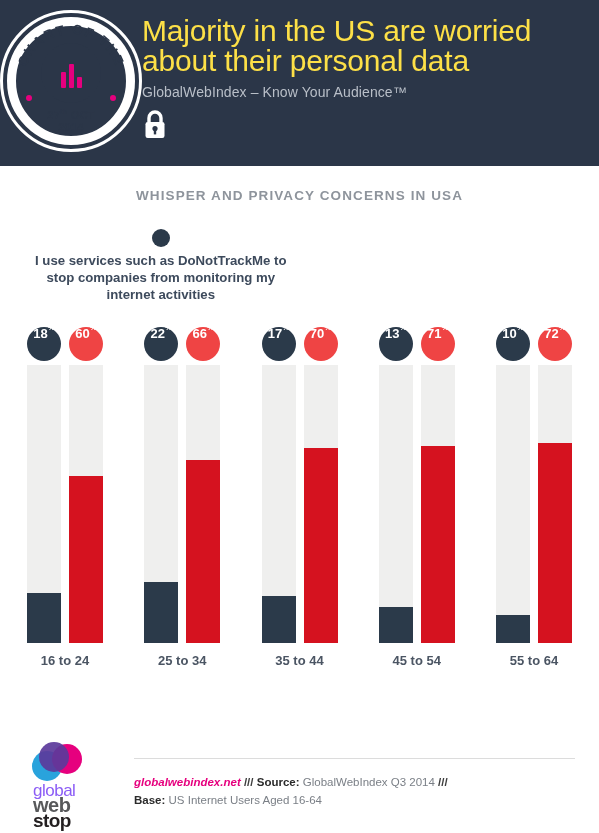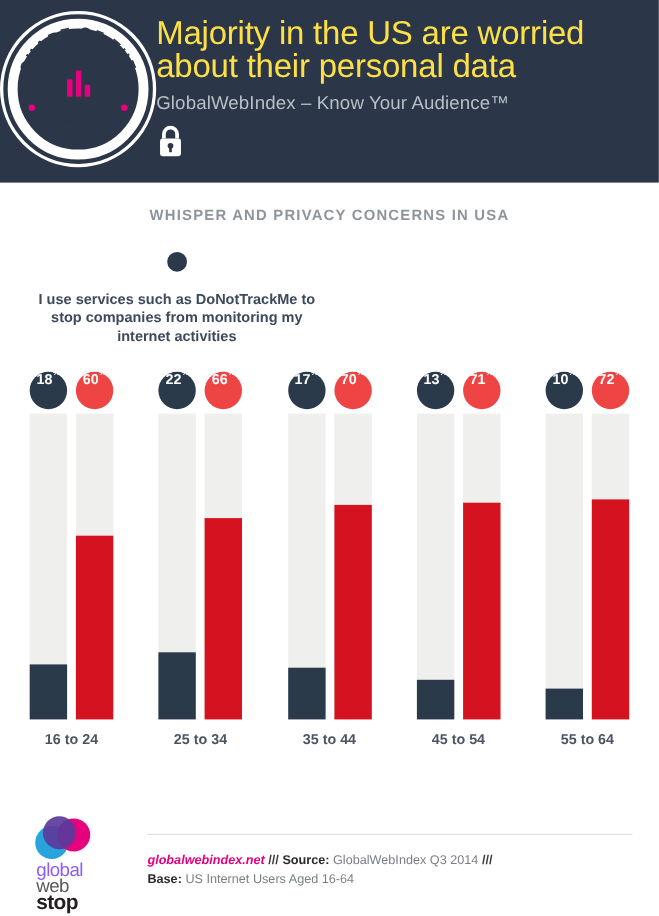--- a/index.html
+++ b/index.html
@@ -78,21 +78,21 @@
   .header-text { padding-top: 16px; }
   .header-title {
     color: #fde047;
     font-size: 30px;
     line-height: 30px;
     font-weight: normal;
     letter-spacing: -0.2px;
   }
   .header-sub {
     color: #b9bfc8;
-    font-size: 17px;
+    font-size: 14px;
     margin-top: 8px;
     letter-spacing: 0.1px;
   }
   .lock-icon { margin-top: 9px; }
 
   
   .main { position: relative; padding-top: 22px; }
   .section-title {
     text-align: center;
     color: #8e949c;
@@ -102,21 +102,21 @@
   }
 
   .legend {
     display: flex;
     margin-top: 26px;
     padding: 0 22px;
   }
   .legend-col { width: 50%; text-align: center; }
   .legend-dot { width: 18px; height: 18px; border-radius: 50%; margin: 0 auto; }
   .legend-label {
-    margin-top: 16px;
+    margin-top: 5px;
     color: #3d4a5c;
     font-size: 13.2px;
     line-height: 17px;
     font-weight: bold;
     padding: 0 6px;
   }
 
   
   .chart {
     position: relative;
@@ -176,21 +176,21 @@
     padding: 8px 24px 0 26px;
   }
   .gwi-logo { width: 86px; flex: 0 0 86px; padding-top: 4px; }
   .gwi-circles { position: relative; width: 52px; height: 40px; margin-left: 6px; }
   .gwi-circles span { position: absolute; width: 30px; height: 30px; border-radius: 50%; }
   .c-cyan    { left: 0;  top: 9px;  background: #29a3dc; }
   .c-magenta { left: 20px; top: 2px; background: #e6007e; }
   .c-blue    { left: 7px; top: 0;   background: #5b3a9b; opacity: .92; }
   .gwi-words { margin-top: 1px; line-height: 15px; text-align: left; padding-left: 7px; }
   .gwi-words .w1 { color: #8b5cf6; font-size: 17px; letter-spacing: -0.5px; }
-  .gwi-words .w2 { color: #58595b; font-size: 17px; font-weight: normal; letter-spacing: -0.5px; }
+  .gwi-words .w2 { color: #58595b; font-size: 20px; font-weight: bold; letter-spacing: -0.5px; }
   .gwi-words .w3 { color: #231f20; font-size: 19px; font-weight: bold; letter-spacing: -0.6px; }
 
   .footer-right { flex: 1; padding-left: 22px; }
   .footer-rule { height: 1px; background: #dcdcdc; margin-top: 20px; }
   .footer-lines { margin-top: 14px; font-size: 11.5px; line-height: 18px; color: #6b6f76; }
   .f-site { color: #e6007e; font-weight: bold; font-style: italic; }
   .f-slash { color: #3d3d3d; font-weight: bold; }
   .f-strong { color: #2b2b2b; font-weight: bold; }
   .f-plain { color: #7a7f86; }
 </style>

